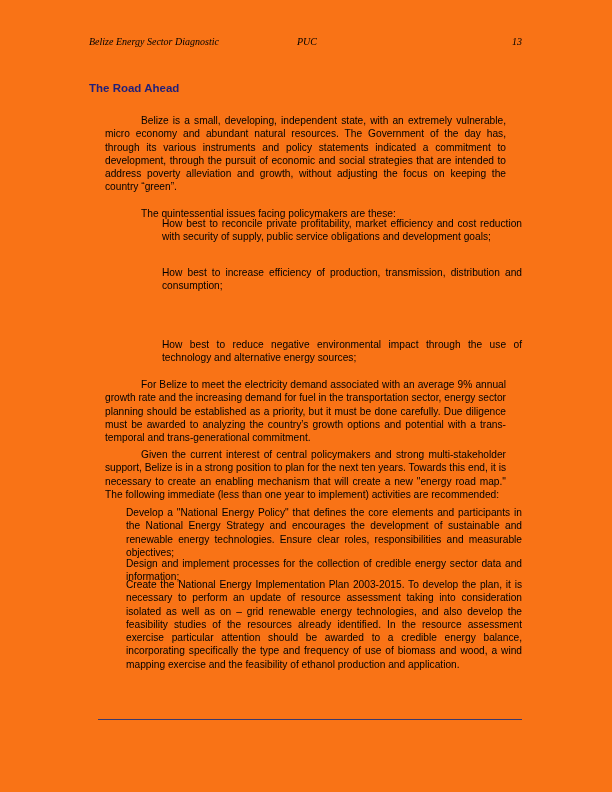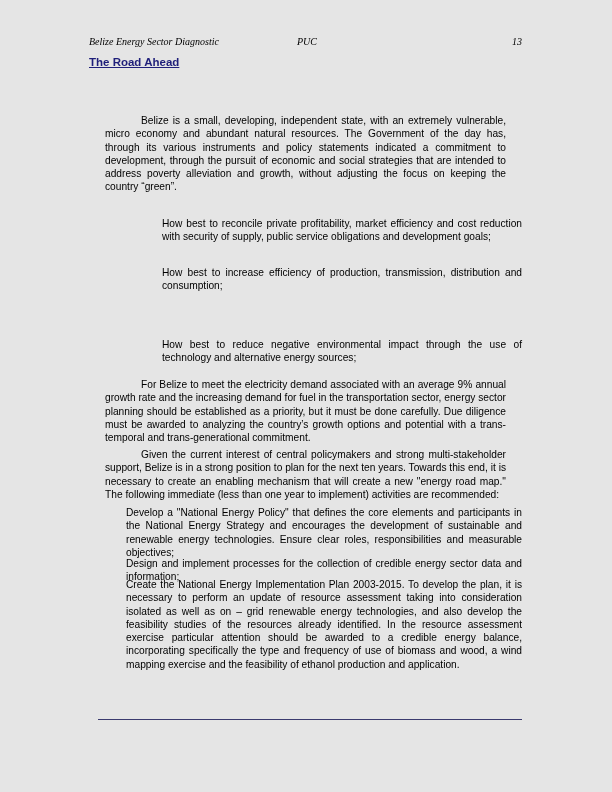--- a/index.html
+++ b/index.html
@@ -1,27 +1,27 @@
 <!DOCTYPE html>
 <html><head>
 <meta charset="utf-8">
 <style>
   html, body { margin: 0; padding: 0; background: #ffffff; }
   body { width: 612px; height: 792px; position: relative; overflow: hidden; }
-  .page { position: absolute; left: 0; top: 0; width: 612px; height: 792px; background: #e5e5e5; }
+  .page { position: absolute; left: 0; top: 0; width: 612px; height: 792px; background: #f97316; }
   .header {
     position: absolute; top: 36px; left: 89px; width: 433px; height: 14px;
     font-family: "Liberation Serif", serif; font-style: italic; font-size: 10px; color: #000;
   }
   .header .left { position: absolute; left: 0; top: 0; }
   .header .center { position: absolute; left: 208px; top: 0; text-align: center; }
   .header .right { position: absolute; right: 0; top: 0; }
   .title {
-    position: absolute; top: 56px; left: 89px;
-    font-family: "Liberation Sans", sans-serif; font-weight: bold; font-size: 11.5px; color: #1f1f7a; text-decoration: underline;
+    position: absolute; top: 82px; left: 89px;
+    font-family: "Liberation Sans", sans-serif; font-weight: bold; font-size: 11.5px; color: #1f1f7a;
   }
   .body {
     position: absolute; left: 89px; width: 433px;
     font-family: "Liberation Sans", sans-serif; font-size: 10.2px; line-height: 13.3px; color: #000;
     text-align: justify;
   }
   .body p { margin: 16px; }
   .indent { text-indent: 36px; }
   .list { position: absolute; left: 162px; width: 360px;
     font-family: "Liberation Sans", sans-serif; font-size: 10.2px; line-height: 13.3px; color: #000; text-align: justify; }
@@ -39,20 +39,23 @@
     <span class="center">PUC</span>
     <span class="right">13</span>
   </div>
 
   <div class="title">The Road Ahead</div>
 
   <div class="body" style="top:98px;">
     <p class="indent">Belize is a small, developing, independent state, with an extremely vulnerable, micro economy and abundant natural resources.  The Government of the day has, through its various instruments and policy statements indicated a commitment to development, through the pursuit of economic and social strategies that are intended to address poverty alleviation and growth, without adjusting the focus on keeping the country “green”.</p>
   </div>
 
+  <div class="body" style="top:191px;">
+    <p class="indent">The quintessential issues facing policymakers are these:</p>
+  </div>
 
   <div class="list" style="top:217px;">
     <p>How best to reconcile private profitability, market efficiency and cost reduction with security of supply, public service obligations and development goals;</p>
   </div>
   <div class="list" style="top:266px;">
     <p>How best to increase efficiency of production, transmission, distribution and consumption;</p>
   </div>
   <div class="list" style="top:302px;margin-top:36px;">
     <p>How best to reduce negative environmental impact through the use of technology and alternative energy sources;</p>
   </div>

